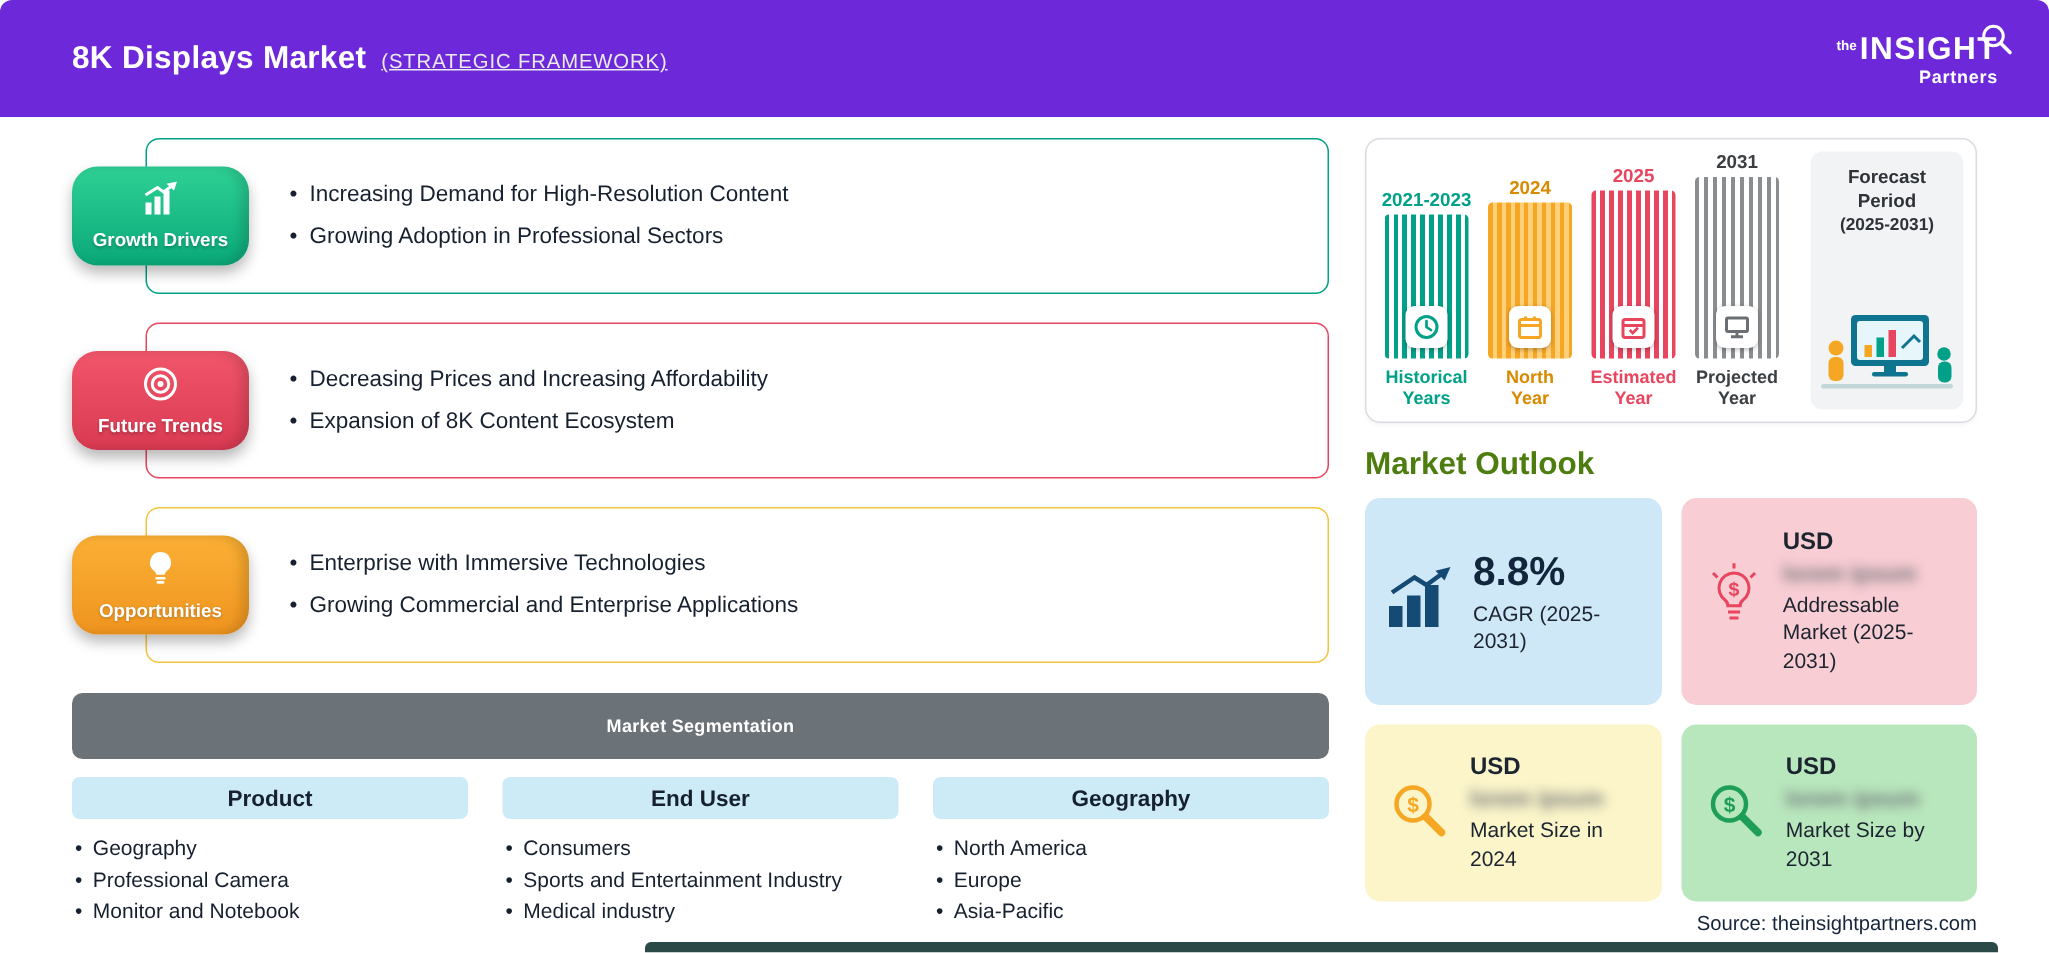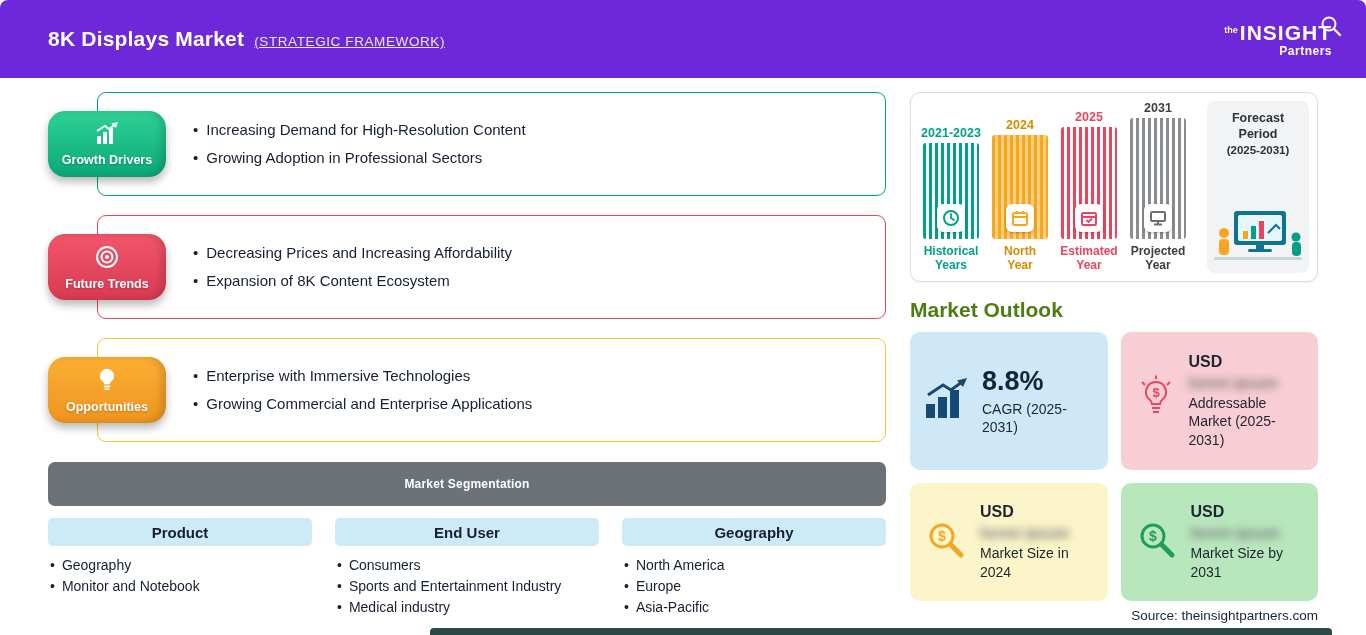--- a/index.html
+++ b/index.html
@@ -204,20 +204,21 @@
         <div class="fw-item">Growing Commercial and Enterprise Applications</div>
       </div>
     </div>
 
     <div class="seg-bar">Market Segmentation</div>
     <div class="seg-cols">
       <div class="seg-col">
         <div class="seg-chip">Product</div>
         <div class="seg-list">
           <div class="seg-item">Geography</div>
+          <div class="seg-item">Professional Camera</div>
           <div class="seg-item">Monitor and Notebook</div>
         </div>
       </div>
       <div class="seg-col">
         <div class="seg-chip">End User</div>
         <div class="seg-list">
           <div class="seg-item">Consumers</div>
           <div class="seg-item">Sports and Entertainment Industry</div>
           <div class="seg-item">Medical industry</div>
         </div>

